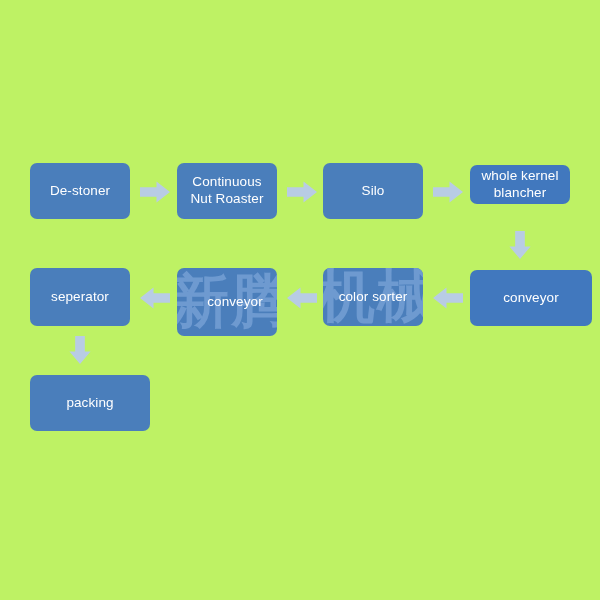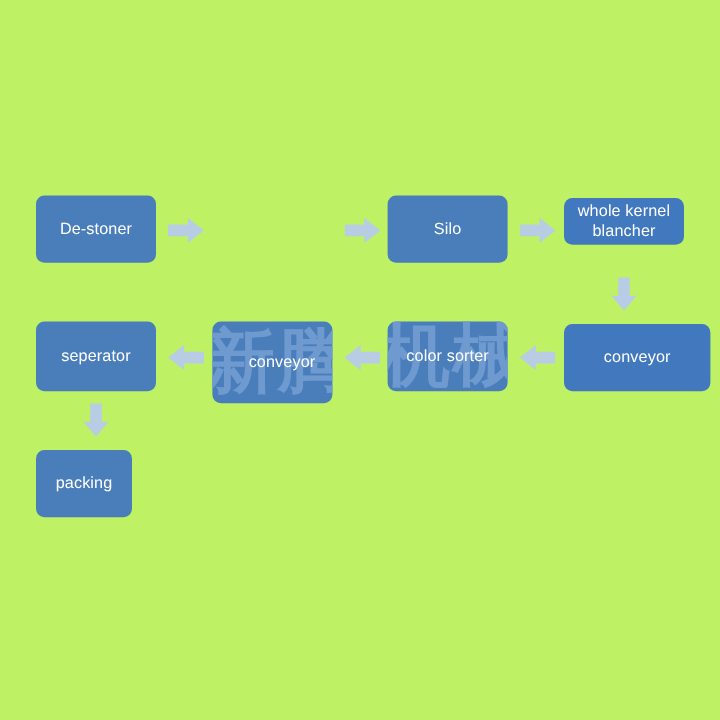--- a/index.html
+++ b/index.html
@@ -88,20 +88,24 @@
 <body>
 
 <div id="flow-canvas">
 
   <div class="node" style="left:30px; top:163px; width:100px; height:56px;">
     <span class="node-label">De-stoner</span>
   </div>
 
   <div class="arrow arrow-right" style="left:140px; top:181px; width:30px; height:22px;"></div>
 
+  <div class="node" style="left:177px; top:163px; width:100px; height:56px;">
+    <span class="node-label">Continuous
+Nut Roaster</span>
+  </div>
 
   <div class="arrow arrow-right" style="left:287px; top:181px; width:30px; height:22px;"></div>
 
   <div class="node" style="left:323px; top:163px; width:100px; height:56px;">
     <span class="node-label">Silo</span>
   </div>
 
   <div class="arrow arrow-right" style="left:433px; top:181px; width:30px; height:22px;"></div>
 
   <div class="node dark" style="left:470px; top:165px; width:100px; height:39px;">
@@ -134,17 +138,17 @@
   </div>
 
   <div class="arrow arrow-left" style="left:140px; top:287px; width:30px; height:22px;"></div>
 
   <div class="node" style="left:30px; top:268px; width:100px; height:58px;justify-content:center;">
     <span class="node-label">seperator</span>
   </div>
 
   <div class="arrow arrow-down" style="left:69px; top:336px; width:22px; height:28px;"></div>
 
-  <div class="node" style="left:30px; top:375px; width:80px; height:56px;">
+  <div class="node" style="left:30px; top:375px; width:120px; height:56px;">
     <span class="node-label">packing</span>
   </div>
 
 </div>
 
 </body></html>

